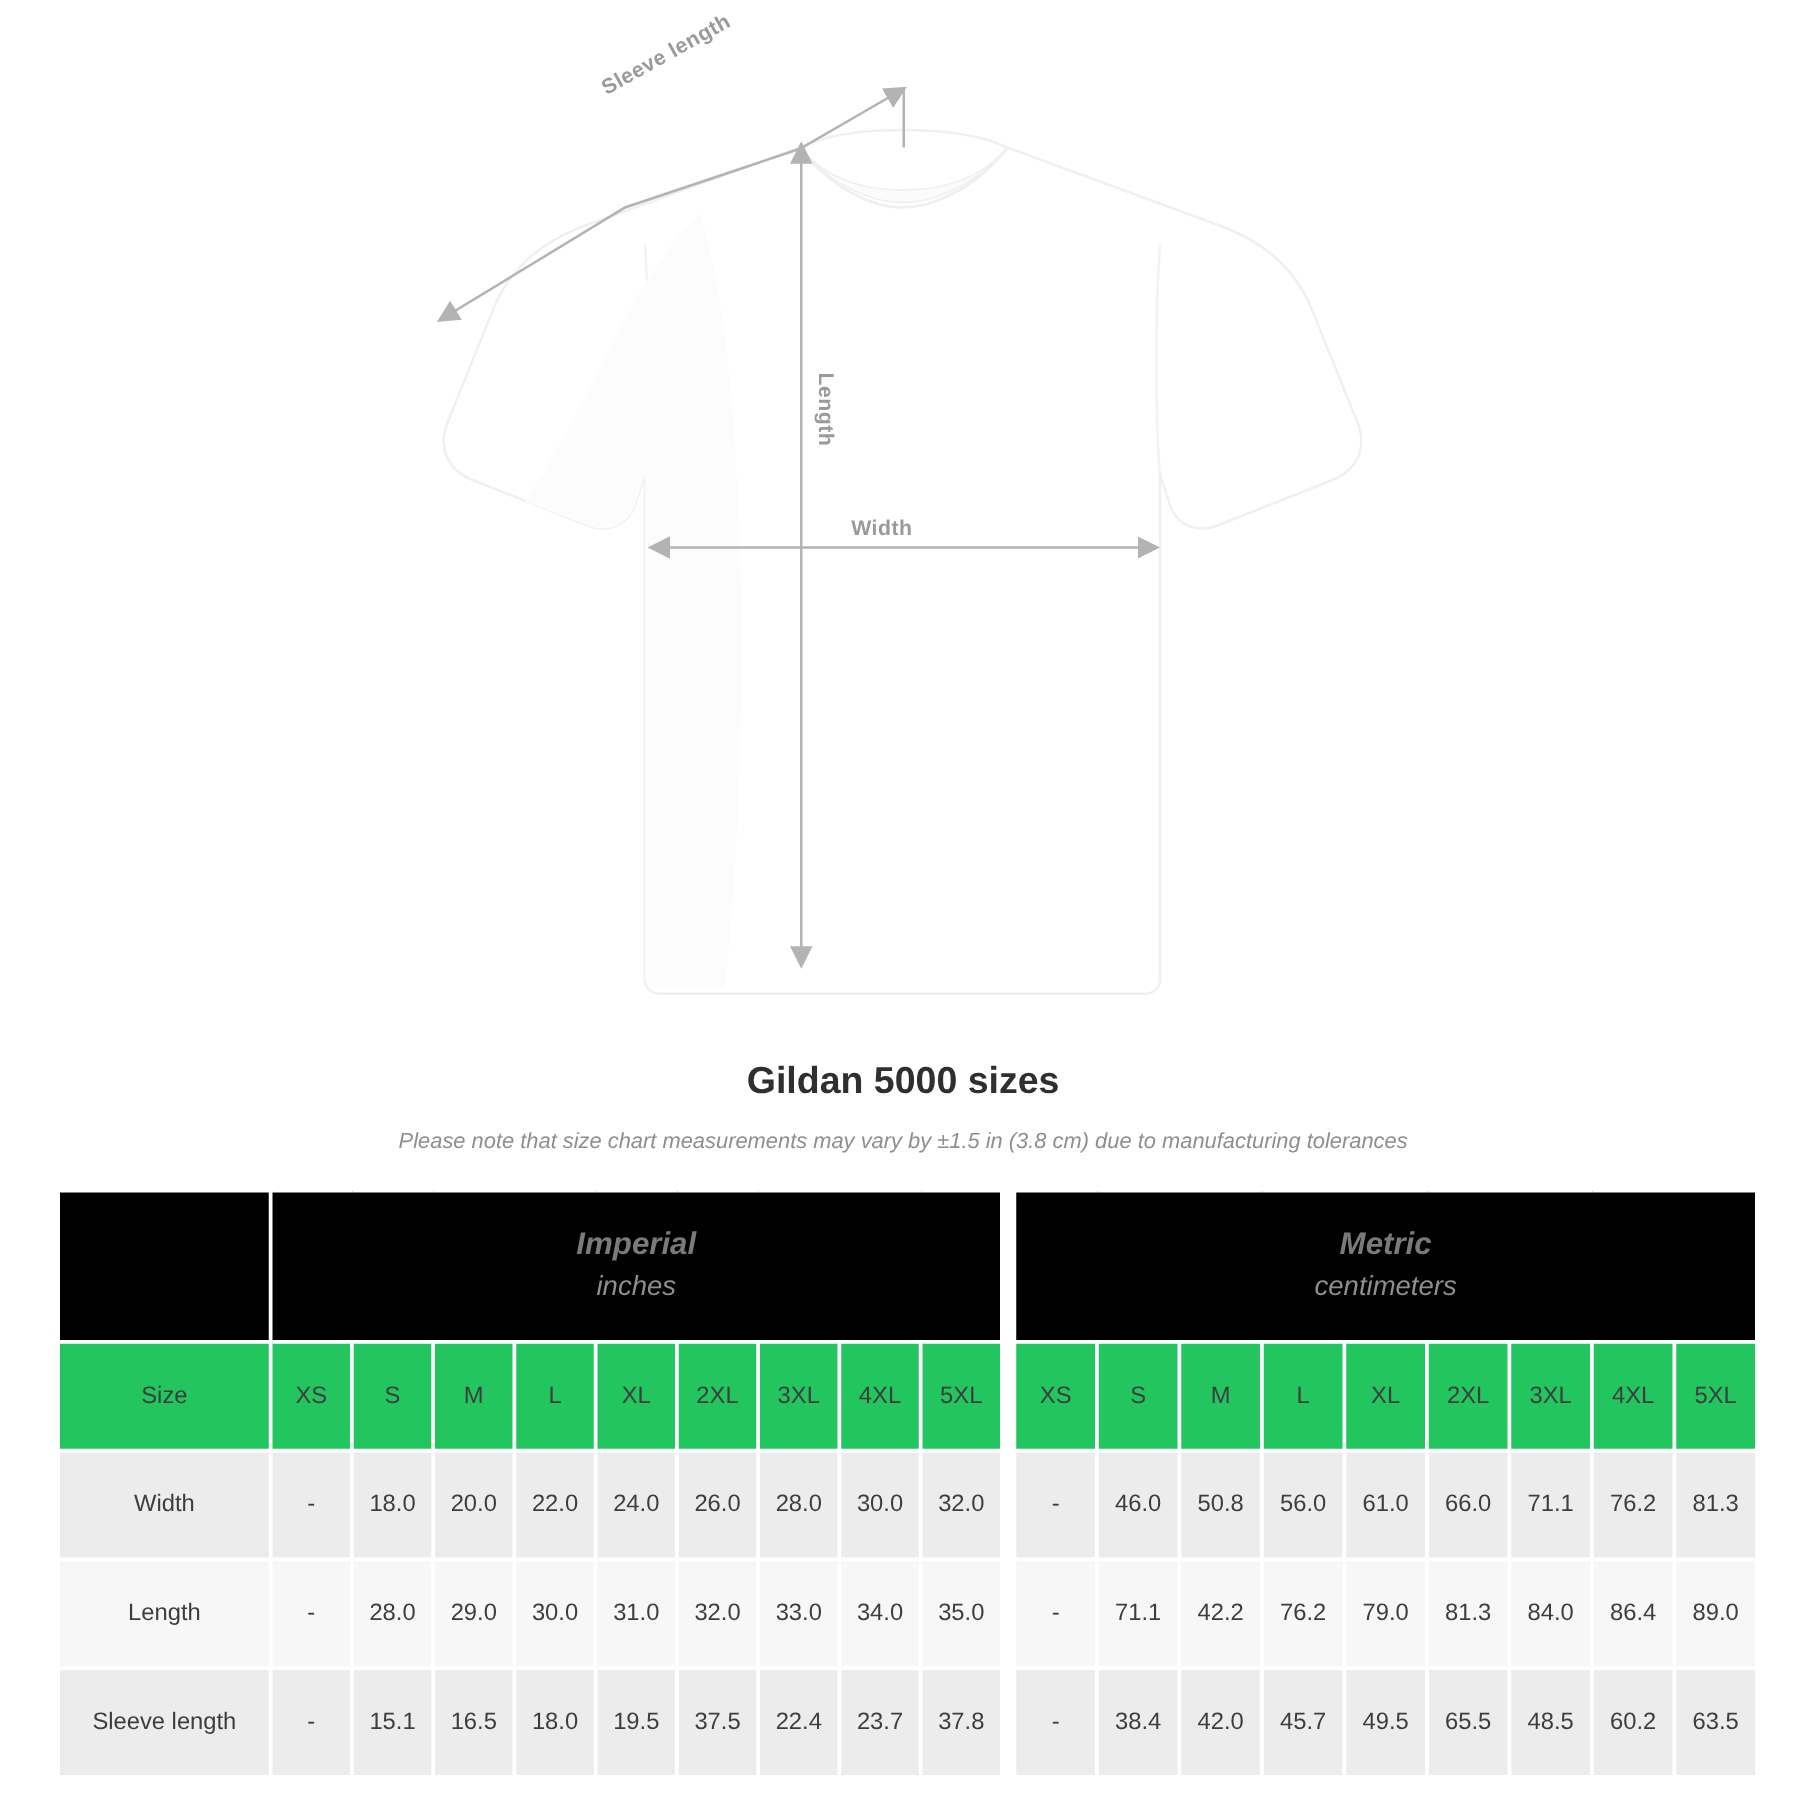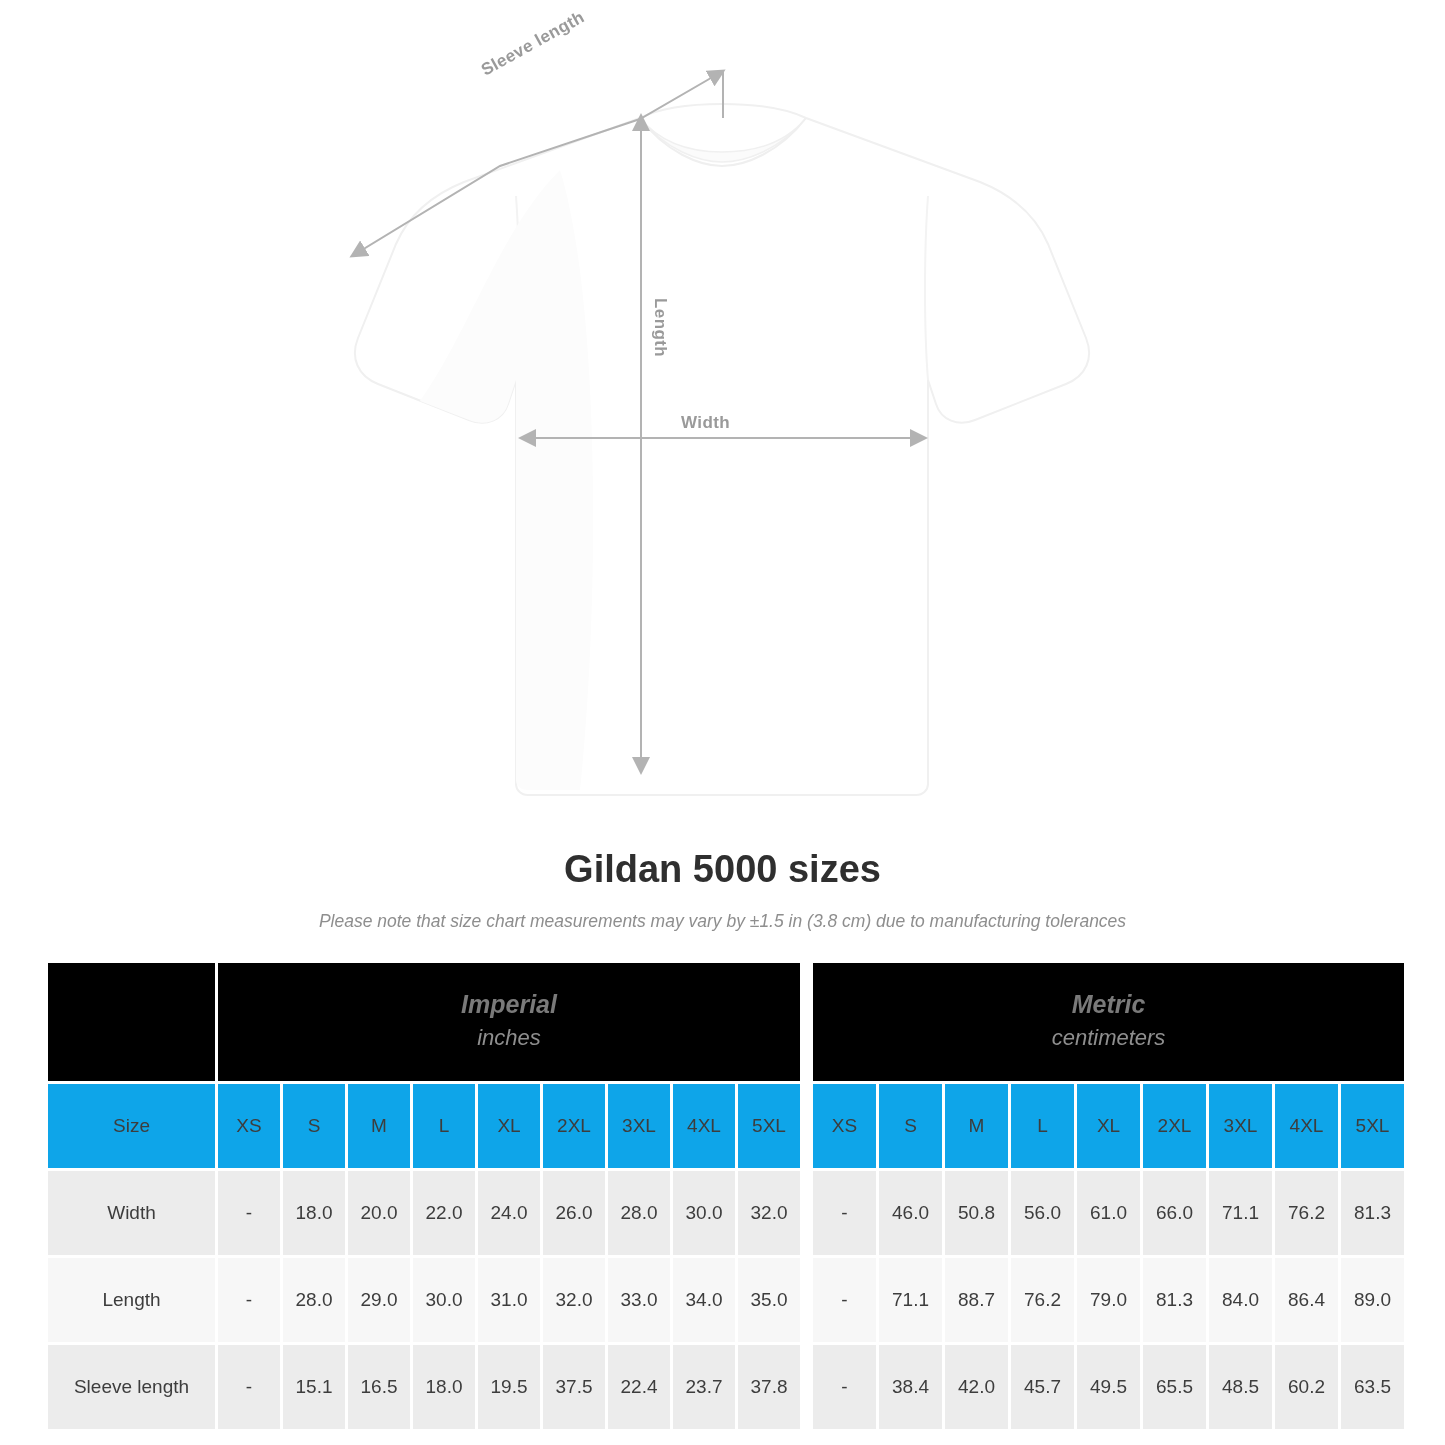--- a/index.html
+++ b/index.html
@@ -55,21 +55,21 @@
     left: 681px;
     top: 413px;
   }
 
   
   .title-block {
     text-align: center;
     margin-top: 18px;
   }
   .chart-title {
-    font-size: 38px;
+    font-size: 30px;
     font-weight: bold;
     color: #2f2f2f;
     margin: 16px;
   }
   .chart-note {
     margin-top: 20px;
     font-size: 17.5px;
     font-style: italic;
     color: #8e8e8e;
   }
@@ -118,21 +118,21 @@
   }
   .row-label {
     font-weight: bold;
     font-size: 20px;
     color: #3d3d3d;
   }
   tr.shade td { background: #ececec; }
   tr.plain td { background: #f7f7f7; }
   tr.plain td.spacer-col,
   tr.shade td.spacer-col { background: #ffffff; }
-  .hdr-row td { background: #0ea5e9; }
+  .hdr-row td { background: #22c55e; }
   .hdr-row td.spacer-col { background: #ffffff; }
 </style>
 </head>
 <body>
 
 <div class="page">
 
   <div class="illustration">
     <svg width="1445" height="830" viewBox="0 0 1445 830">
 
@@ -273,21 +273,21 @@
           <td>29.0</td>
           <td>30.0</td>
           <td>31.0</td>
           <td>32.0</td>
           <td>33.0</td>
           <td>34.0</td>
           <td>35.0</td>
           <td class="spacer-col"></td>
           <td>-</td>
           <td>71.1</td>
-          <td>88.7</td>
+          <td>42.2</td>
           <td>76.2</td>
           <td>79.0</td>
           <td>81.3</td>
           <td>84.0</td>
           <td>86.4</td>
           <td>89.0</td>
         </tr>
 
         <tr class="shade">
           <td class="row-label">Sleeve length</td>

